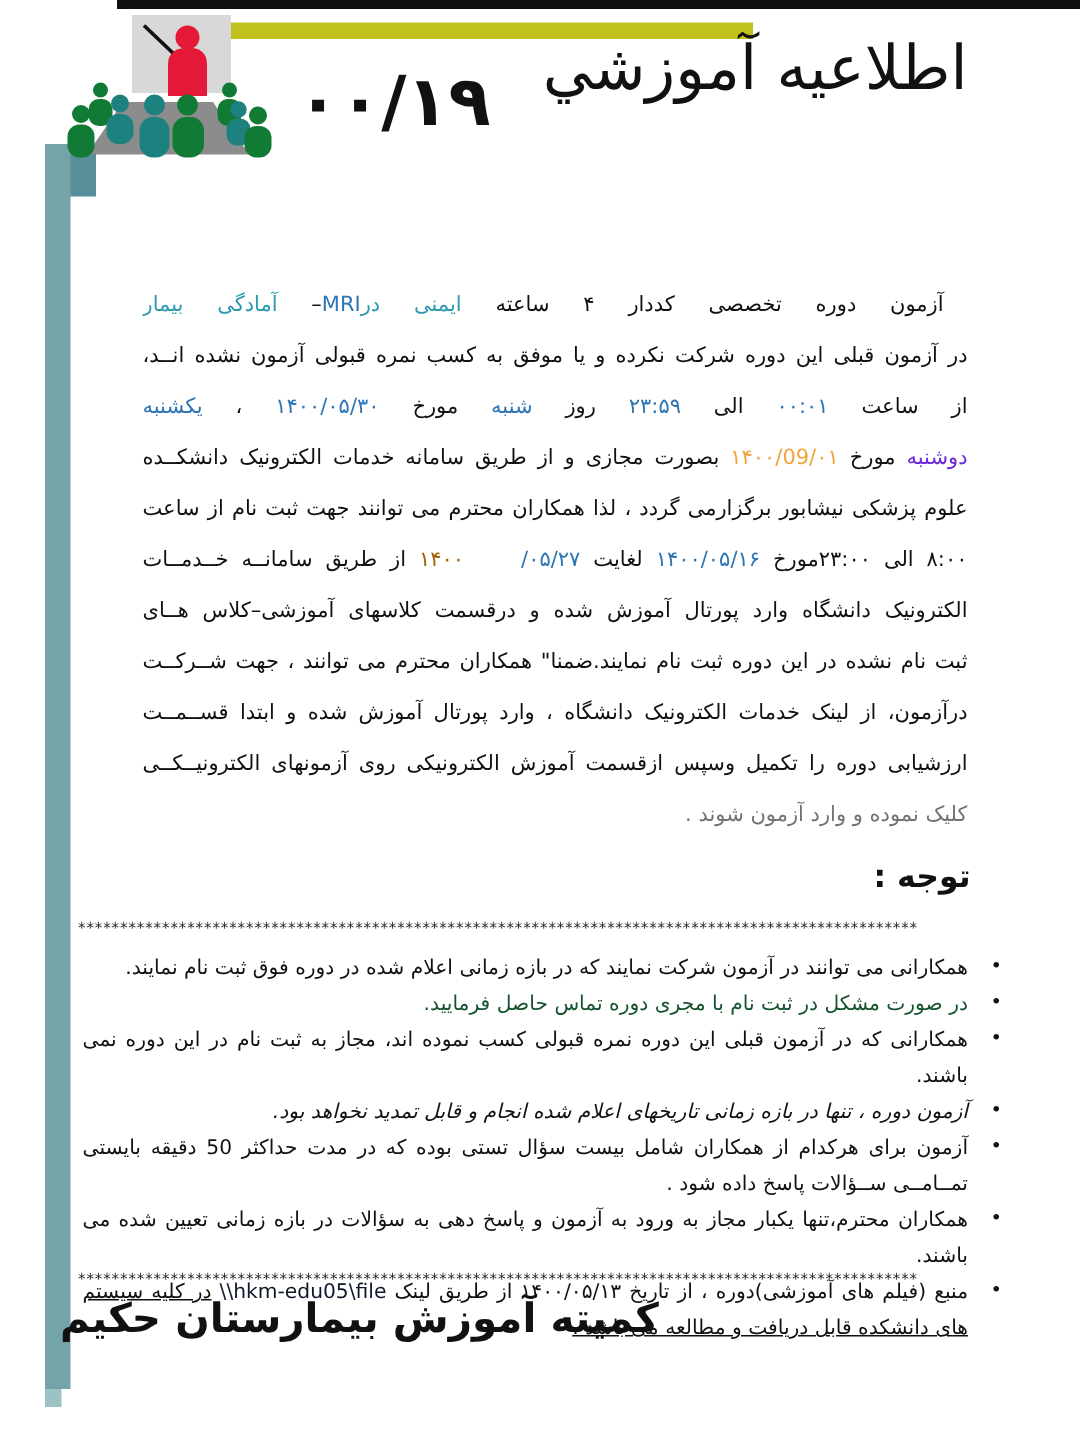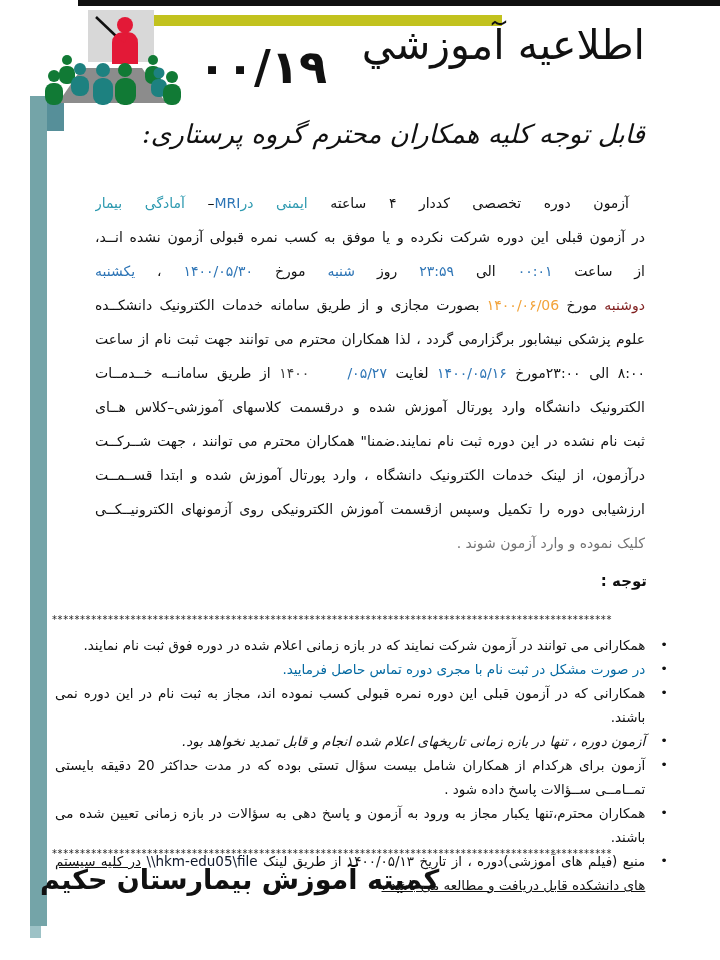--- a/index.html
+++ b/index.html
@@ -14,21 +14,21 @@
   .number{position:absolute;left:190px;top:42px;width:145px;font-size:46px;font-weight:bold;
           text-align:center;direction:rtl;line-height:1.1;}
   .title{position:absolute;right:75px;top:20px;font-size:41px;direction:rtl;line-height:1.25;}
   .salutation{position:absolute;right:75px;top:112px;font-size:26px;direction:rtl;
               font-family:"DejaVu Serif",serif;font-style:italic;line-height:1.7;}
   .paragraph{position:absolute;left:95px;top:186px;width:550px;}
   .pline{direction:rtl;font-weight:normal;font-size:14px;line-height:34px;height:34px;
          text-align:justify;text-align-last:justify;overflow:hidden;}
   .pline.first{text-indent:16px;}
   .pline.right{text-align:right;text-align-last:right;}
-  .note{position:absolute;right:73px;top:572px;font-size:15px;font-weight:bold;direction:rtl;}
+  .note{position:absolute;right:73px;top:572px;font-size:21px;font-weight:bold;direction:rtl;}
   .sep{position:absolute;left:52px;width:618px;font-size:10px;letter-spacing:0.6px;
        white-space:nowrap;overflow:hidden;color:#222;}
   .sep1{top:614px;}
   .sep2{top:848px;}
   .bullets{position:absolute;left:55px;top:633px;width:613px;}
   .bullet{direction:rtl;display:flex;gap:15px;}
   .bdot{flex:0 0 auto;font-size:13px;line-height:24px;}
   .btext{flex:1 1 auto;font-size:13.5px;line-height:24px;text-align:justify;text-align-last:right;}
   .footer{position:absolute;left:40px;right:40px;top:864px;text-align:left;font-size:27px;
           font-weight:bold;direction:rtl;}
@@ -69,58 +69,57 @@
         <circle cx="119" cy="63" r="5.5" fill="#1d8180"></circle>
           <rect x="111" y="69" width="16" height="18" rx="7" fill="#1d8180"></rect>
         <circle cx="132" cy="67" r="6" fill="#117a35"></circle>
           <rect x="123" y="74" width="18" height="21" rx="8" fill="#117a35"></rect>
       </g>
     </svg>
   </div>
 
   <div class="number">۰۰/۱۹</div>
   <div class="title">اطلاعيه آموزشي</div>
-  <div class="salutation">قابل توجه کلیه همکاران محترم گروه پرستاری:</div>
 
   <div class="paragraph">
       <div class="pline first"><span style="color: rgb(17, 17, 17);">آزمون دوره تخصصی کددار ۴ ساعته </span><span style="color: rgb(46, 154, 176);">ایمنی در</span><span dir="ltr" style="color: rgb(46, 117, 182);">MRI</span><span style="color: rgb(17, 17, 17);">– </span><span style="color: rgb(46, 154, 176);">آمادگی بیمار</span></div>
       <div class="pline"><span style="color: rgb(17, 17, 17);">در آزمون قبلی این دوره شرکت نکرده و یا موفق به کسب نمره قبولی آزمون نشده انــد،</span></div>
       <div class="pline"><span style="color: rgb(17, 17, 17);">از ساعت </span><span style="color: rgb(46, 117, 182);">۰۰:۰۱</span><span style="color: rgb(17, 17, 17);"> الی </span><span style="color: rgb(46, 117, 182);">۲۳:۵۹</span><span style="color: rgb(17, 17, 17);"> روز </span><span style="color: rgb(46, 117, 182);">شنبه</span><span style="color: rgb(17, 17, 17);"> مورخ </span><span style="color: rgb(46, 117, 182);">۱۴۰۰/۰۵/۳۰</span><span style="color: rgb(17, 17, 17);"> ، </span><span style="color: rgb(46, 117, 182);">یکشنبه</span></div>
-      <div class="pline"><span style="color: #7f1d1d;">دوشنبه</span><span style="color: rgb(17, 17, 17);"> مورخ </span><span style="color: rgb(242, 163, 58);">۱۴۰۰/۰۶/06</span><span style="color: rgb(17, 17, 17);"> بصورت مجازی و از طریق سامانه خدمات الکترونیک دانشکــده</span></div>
+      <div class="pline"><span style="color: #6d28d9;">دوشنبه</span><span style="color: rgb(17, 17, 17);"> مورخ </span><span style="color: rgb(242, 163, 58);">۱۴۰۰/09/۰۱</span><span style="color: rgb(17, 17, 17);"> بصورت مجازی و از طریق سامانه خدمات الکترونیک دانشکــده</span></div>
       <div class="pline"><span style="color: rgb(17, 17, 17);">علوم پزشکی نیشابور برگزارمی گردد ، لذا همکاران محترم می توانند جهت ثبت نام از ساعت</span></div>
-      <div class="pline"><span style="color: rgb(17, 17, 17);">۸:۰۰ الی ۲۳:۰۰مورخ </span><span style="color: rgb(46, 117, 182); margin-top: 28px;">۱۴۰۰/۰۵/۱۶</span><span style="color: rgb(17, 17, 17);"> لغایت </span><span style="color: #404040;">۱۴۰۰</span><span style="color: rgb(46, 117, 182); margin-left: 38px;">/۰۵/۲۷</span><span style="color: rgb(17, 17, 17);"> از طریق سامانــه خــدمــات</span></div>
+      <div class="pline"><span style="color: rgb(17, 17, 17);">۸:۰۰ الی ۲۳:۰۰مورخ </span><span style="color: rgb(46, 117, 182); margin-top: 28px;">۱۴۰۰/۰۵/۱۶</span><span style="color: rgb(17, 17, 17);"> لغایت </span><span style="color: #a16207;">۱۴۰۰</span><span style="color: rgb(46, 117, 182); margin-left: 38px;">/۰۵/۲۷</span><span style="color: rgb(17, 17, 17);"> از طریق سامانــه خــدمــات</span></div>
       <div class="pline"><span style="color: rgb(17, 17, 17);">الکترونیک دانشگاه وارد پورتال آموزش شده و درقسمت کلاسهای آموزشی–کلاس هــای</span></div>
       <div class="pline"><span style="color: rgb(17, 17, 17);">ثبت نام نشده در این دوره ثبت نام نمایند.ضمنا" همکاران محترم می توانند ، جهت شــرکــت</span></div>
       <div class="pline"><span style="color: rgb(17, 17, 17);">درآزمون، از لینک خدمات الکترونیک دانشگاه ، وارد پورتال آموزش شده و ابتدا قســمــت</span></div>
       <div class="pline"><span style="color: rgb(17, 17, 17);">ارزشیابی دوره را تکمیل وسپس ازقسمت آموزش الکترونیکی روی آزمونهای الکترونیــکــی</span></div>
       <div class="pline right"><span style="color: #737373;">کلیک نموده و وارد آزمون شوند .</span></div>
     </div>
 
   <div class="note">توجه :</div>
   <div class="sep sep1">****************************************************************************************************</div>
   <div class="bullets">
       <div class="bullet">
         <span class="bdot">•</span>
         <span class="btext"><span style="color: rgb(17, 17, 17); margin-top: 15px;">همکارانی می توانند در آزمون شرکت نمایند که در بازه زمانی اعلام شده در دوره فوق ثبت نام نمایند.</span></span>
       </div>
       <div class="bullet">
         <span class="bdot">•</span>
-        <span class="btext"><span style="color: #0369a1; margin-left: 17px;">در صورت مشکل در ثبت نام با مجری دوره تماس حاصل فرمایید.</span></span>
+        <span class="btext"><span style="color: #14532d; margin-left: 17px;">در صورت مشکل در ثبت نام با مجری دوره تماس حاصل فرمایید.</span></span>
       </div>
       <div class="bullet">
         <span class="bdot">•</span>
         <span class="btext"><span style="color: rgb(17, 17, 17);">همکارانی که در آزمون قبلی این دوره نمره قبولی کسب نموده اند، مجاز به ثبت نام در این دوره نمی باشند.</span></span>
       </div>
       <div class="bullet">
         <span class="bdot">•</span>
         <span class="btext"><span style="color: rgb(17, 17, 17); font-style: italic;">آزمون دوره ، تنها در بازه زمانی تاریخهای اعلام شده انجام و قابل تمدید نخواهد بود.</span></span>
       </div>
       <div class="bullet">
         <span class="bdot">•</span>
-        <span class="btext"><span style="color: rgb(17, 17, 17);">آزمون برای هرکدام از همکاران شامل بیست سؤال تستی بوده که در مدت حداکثر 20 دقیقه بایستی تمــامــی ســؤالات پاسخ داده شود .</span></span>
+        <span class="btext"><span style="color: rgb(17, 17, 17);">آزمون برای هرکدام از همکاران شامل بیست سؤال تستی بوده که در مدت حداکثر 50 دقیقه بایستی تمــامــی ســؤالات پاسخ داده شود .</span></span>
       </div>
       <div class="bullet">
         <span class="bdot">•</span>
         <span class="btext"><span style="color: rgb(17, 17, 17);">همکاران محترم،تنها یکبار مجاز به ورود به آزمون و پاسخ دهی به سؤالات در بازه زمانی تعیین شده می باشند.</span></span>
       </div>
       <div class="bullet">
         <span class="bdot">•</span>
         <span class="btext"><span style="color: rgb(17, 17, 17);">منبع (فیلم های آموزشی)دوره ، از تاریخ ۱۴۰۰/۰۵/۱۳ از طریق لینک </span><span dir="ltr" style="color: #0f172a;">\\hkm-edu05\file</span><span style="color: rgb(17, 17, 17);"> </span><span class="u" style="color: rgb(17, 17, 17);">در کلیه سیستم های دانشکده قابل دریافت و مطالعه می باشد .</span></span>
       </div>
     </div>

